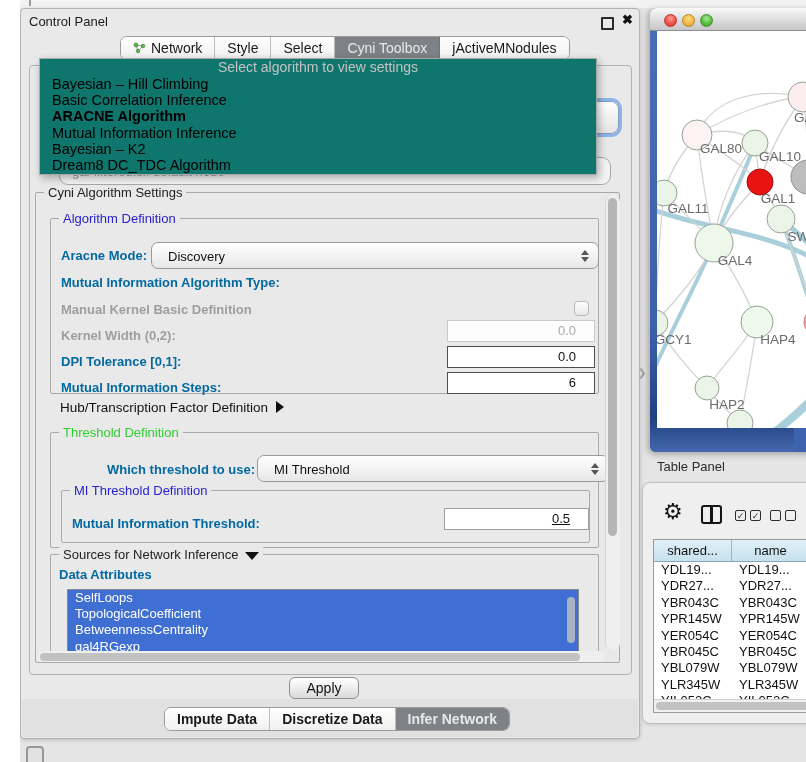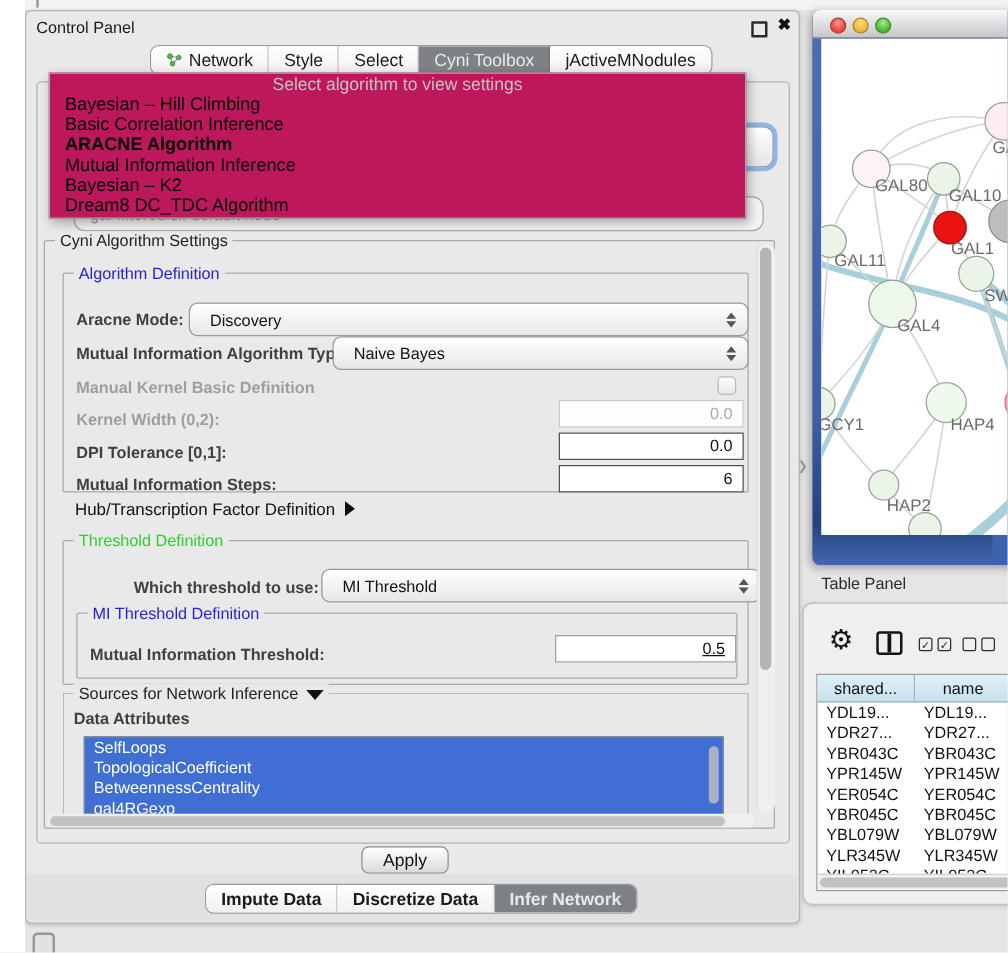--- a/index.html
+++ b/index.html
@@ -29,49 +29,49 @@
     border-radius:4px;background:#e9e9e9;box-sizing:border-box;}
 
   
   .ghost-combo{position:absolute;left:556px;top:92px;width:40px;height:31px;border-radius:8px;
     border:1px solid #8899bb;box-shadow:0 0 0 3px #8db4e8;background:linear-gradient(#ffffff,#e4e4e4);}
   .ghost-field{position:absolute;left:38px;top:148px;width:552px;height:28px;border-radius:9px;
     border:1px solid #a8a8a8;background:#f3f3f3;color:#9a9a9a;font-size:13px;line-height:27px;
     padding-left:12px;box-sizing:border-box;white-space:nowrap;overflow:hidden;}
 
   
-  .dd-overlay{position:absolute;left:18px;top:49px;width:558px;height:117px;background:#be185d;
+  .dd-overlay{position:absolute;left:18px;top:49px;width:558px;height:117px;background:#0f766e;
     border:1px solid #a8a8a8;box-shadow:2px 3px 8px rgba(0,0,0,.3);z-index:6;box-sizing:border-box;}
   .dd-prompt{height:17px;text-align:center;color:#c3c3c3;font-size:14px;line-height:17px;}
   .dd-item{height:16.2px;line-height:16.2px;padding-left:12px;font-size:14.5px;color:#000;white-space:nowrap;}
   .dd-item.bold{font-weight:bold;}
 
   
   .grp{position:absolute;border:1px solid #a9a9a9;border-radius:2px;box-sizing:border-box;}
   .grp-title{position:absolute;top:-8px;left:8px;background:#e9e9e9;padding:0 4px;font-size:13px;color:#222;white-space:nowrap;}
   .t-blue{color:#2823cf;}
   .t-green{color:#30cd30;}
   .tri-right{display:inline-block;width:0;height:0;border-top:6px solid transparent;border-bottom:6px solid transparent;
     border-left:8px solid #111;margin-left:8px;vertical-align:-1px;}
   .tri-downbig{display:inline-block;width:0;height:0;border-left:7px solid transparent;border-right:7px solid transparent;
     border-top:8px solid #111;margin-left:6px;vertical-align:-1px;}
 
-  .lbl{position:absolute;font-size:13px;font-weight:bold;color:#404040;white-space:nowrap;}
+  .lbl{position:absolute;font-size:13px;font-weight:bold;color:#0369a1;white-space:nowrap;}
   .lbl.gray{color:#9e9e9e;}
   .plain{font-weight:normal;color:#111;font-size:13.5px;}
 
   .combo{position:absolute;box-sizing:border-box;border:1px solid #9a9a9a;border-radius:7px;
     background:linear-gradient(#ffffff,#e7e7e7);font-size:13px;color:#111;}
   .combo .val{position:absolute;left:16px;top:50%;transform:translateY(-50%);white-space:nowrap;}
   .combo .stepper{position:absolute;right:9px;top:50%;transform:translateY(-50%);display:flex;flex-direction:column;align-items:center;gap:2px;}
   .tri-up{width:0;height:0;border-left:4px solid transparent;border-right:4px solid transparent;border-bottom:5px solid #555;}
   .tri-down{width:0;height:0;border-left:4px solid transparent;border-right:4px solid transparent;border-top:5px solid #555;}
 
   .field{position:absolute;box-sizing:border-box;background:#fff;border:1px solid #9f9f9f;font-size:13px;
-    text-align:right;padding-right:8px;color:#111;}
+    text-align:right;padding-right:18px;color:#111;}
   .field.strong{border:1.5px solid #4f4f4f;}
   .field.disabled{border:1px solid #c9c9c9;color:#a9a9a9;background:#fdfdfd;}
   .cb{position:absolute;width:15px;height:15px;border:1px solid #b9b9b9;border-radius:4px;
     background:linear-gradient(#fdfdfd,#e9e9e9);box-sizing:border-box;}
 
   .attr-list{position:absolute;left:16px;top:34px;width:512px;height:63px;border:1px solid #8a8a8a;
     background:#3f6fd2;overflow:hidden;box-sizing:border-box;}
   .attr-item{height:16.2px;line-height:16.2px;color:#fff;font-size:13px;padding-left:7px;white-space:nowrap;}
   .attr-scroll{position:absolute;right:3px;top:7px;width:8px;height:46px;border-radius:4px;background:#a9b2c4;}
 
@@ -192,27 +192,20 @@
         <span class="lbl" style="left:10px;top:29px;">Aracne Mode:</span>
         <div class="combo" style="left:100px;top:23px;width:448px;height:27px;">
           <span class="val">Discovery</span>
           <span class="stepper">
               <span class="tri-up"></span>
               <span class="tri-down"></span>
             </span>
         </div>
 
         <span class="lbl" style="left:10px;top:56px;">Mutual Information Algorithm Type:</span>
-        <div class="combo" style="left:215px;top:50px;width:333px;height:27px;">
-          <span class="val">Naive Bayes</span>
-          <span class="stepper">
-              <span class="tri-up"></span>
-              <span class="tri-down"></span>
-            </span>
-        </div>
 
         <span class="lbl gray" style="left:10px;top:83px;">Manual Kernel Basic Definition</span>
         <span class="cb" style="left:523px;top:82px;"></span>
 
         <span class="lbl gray" style="left:10px;top:109px;">Kernel Width (0,2):</span>
         <div class="field disabled" style="left:396px;top:101px;width:148px;height:22px;line-height:20px;">0.0</div>
 
         <span class="lbl" style="left:10px;top:135px;">DPI Tolerance [0,1]:</span>
         <div class="field strong" style="left:396px;top:127px;width:148px;height:22px;line-height:19px;">0.0</div>
 

